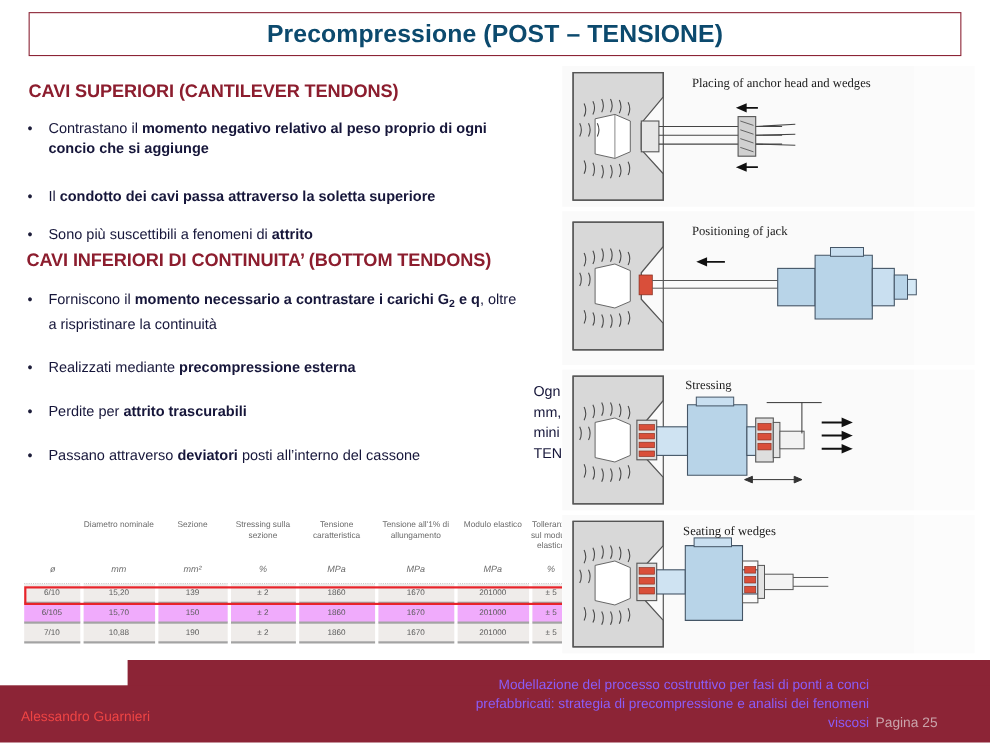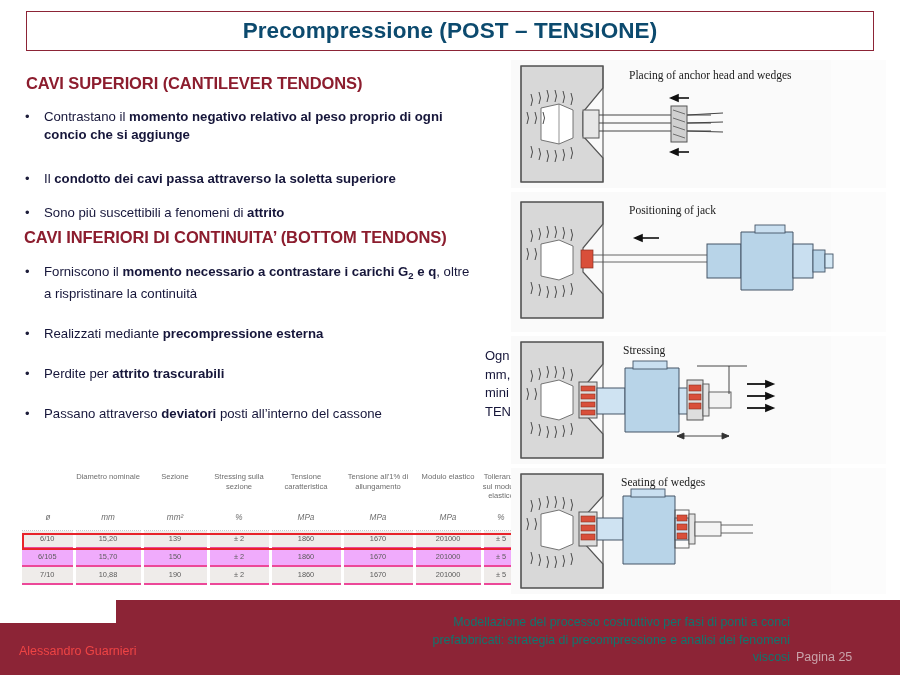--- a/index.html
+++ b/index.html
@@ -145,21 +145,21 @@
     color: #6d6d6d;
     padding-top: 3px;
     border-bottom: 1px dotted #c9c9c9;
   }
   #strand-table tbody td {
     height: 13px;
     font-size: 7.4px;
     color: #5b5b5b;
     background: #efecea;
     border-right: 3px solid #ffffff;
-    border-bottom: 2px solid #ec4899;
+    border-bottom: 2px solid #a3a3a3;
     padding-top: 3px;
   }
   #strand-table tbody td:first-child { border-left: 0; }
   #strand-table tbody tr.highlight td {
     background: #f0abfc;
   }
   #row-outline {
     position: absolute;
     left: 0px;
     top: 108px;
@@ -223,21 +223,21 @@
     z-index: 3;
   }
   #footer-title {
     position: absolute;
     left: 300px;
     top: 614px;
     width: 490px;
     text-align: right;
     font-size: 12.4px;
     line-height: 17.5px;
-    color: #0f766e;
+    color: #8b5cf6;
     z-index: 3;
   }
   #page-num {
     position: absolute;
     left: 796px;
     top: 650px;
     font-size: 12.5px;
     color: #c9a3aa;
     z-index: 3;
   }

